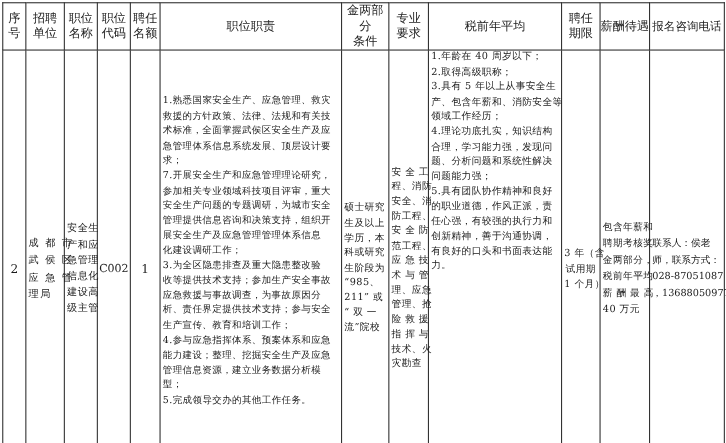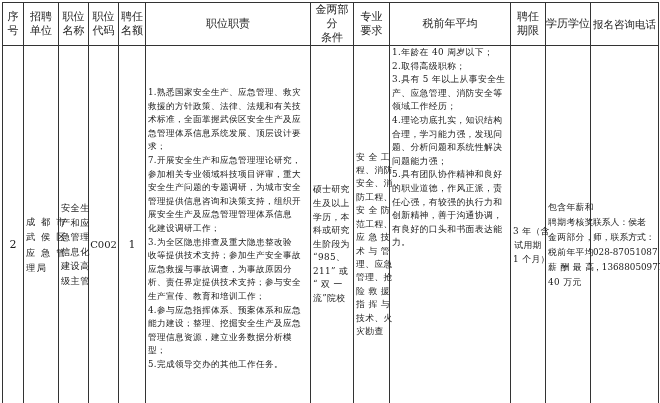--- a/index.html
+++ b/index.html
@@ -58,21 +58,21 @@
         </th>
       <th>
           <div>专业</div>
           <div>要求</div>
         </th>
       <th>税前年平均</th>
       <th>
           <div>聘任</div>
           <div>期限</div>
         </th>
-      <th>学历学位</th>
+      <th>薪酬待遇</th>
       <th style="font-size:10.5px;">报名咨询电话</th>
     </tr>
   </thead>
   <tbody>
     <tr>
       <td class="c" style="font-size:11px;">2</td>
       <td class="j lines" style="letter-spacing:1.5px;">
         <div>成 都 市</div>
         <div>武 侯 区</div>
         <div>应 急 管</div>
@@ -135,21 +135,21 @@
         <div>管理、抢</div>
         <div>险 救 援</div>
         <div>指 挥 与</div>
         <div>技术、火</div>
         <div>灾勘查</div>
       </td>
       <td class="j lines" style="font-size:8.8px;line-height:13.6px;vertical-align:top;padding-top:50px;">
         <div>1.年龄在 40 周岁以下；</div>
         <div>2.取得高级职称；</div>
         <div>3.具有 5 年以上从事安全生</div>
-        <div>产、应急管理、消防安全等</div>
+        <div>产、包含年薪和、消防安全等</div>
         <div>领域工作经历；</div>
         <div>4.理论功底扎实，知识结构</div>
         <div>合理，学习能力强，发现问</div>
         <div>题、分析问题和系统性解决</div>
         <div>问题能力强；</div>
         <div>5.具有团队协作精神和良好</div>
         <div>的职业道德，作风正派，责</div>
         <div>任心强，有较强的执行力和</div>
         <div>创新精神，善于沟通协调，</div>
         <div>有良好的口头和书面表达能</div>

